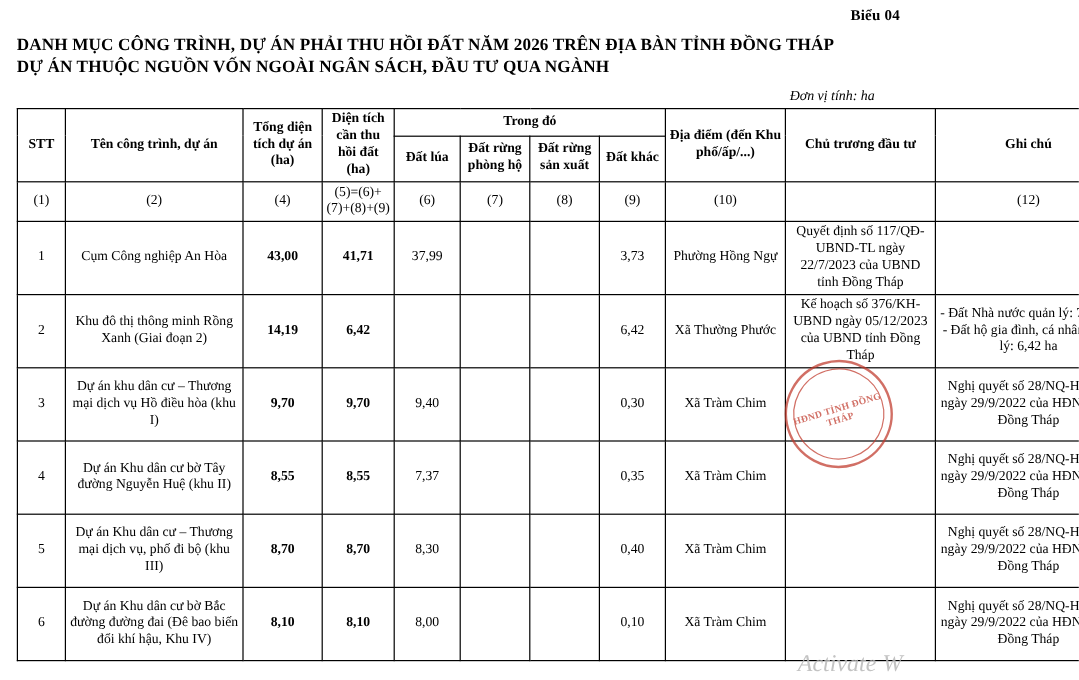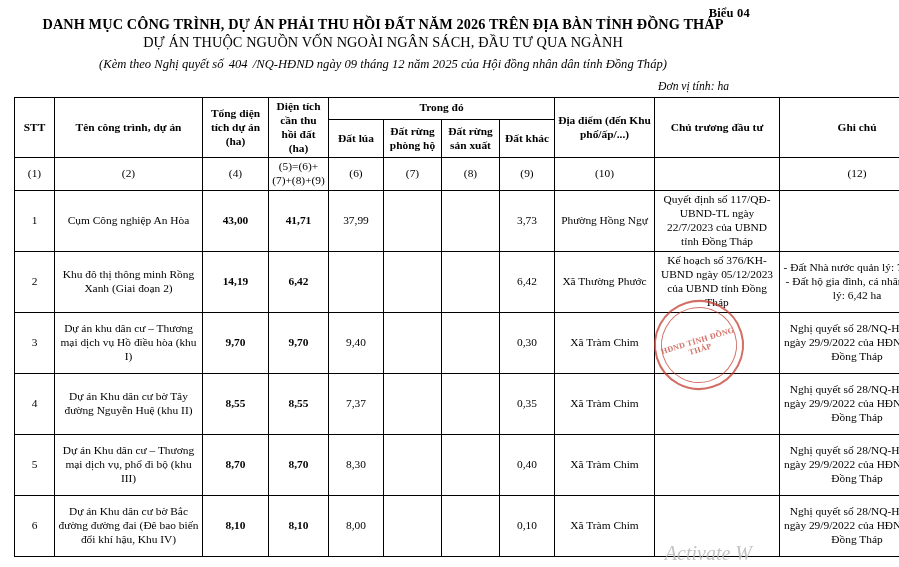--- a/index.html
+++ b/index.html
@@ -24,32 +24,31 @@
   }
   .form-code {
     position: absolute;
     top: 6px;
     right: 16px;
     font-size: 12.5px;
     font-weight: bold;
     letter-spacing: 0.2px;
   }
   .title-block {
-    text-align: center;
-    margin-top: 10px;
+    margin-top: 24px;
   }
   .title-line1 {
     font-size: 14.3px;
     font-weight: bold;
     letter-spacing: 0.1px;
     line-height: 1.2;
   }
   .title-line2 {
     font-size: 14.3px;
-    font-weight: normal;
+    font-weight: bold;
     letter-spacing: 0.1px;
     line-height: 1.35;
   }
   .subtitle {
     font-size: 12.6px;
     font-style: italic;
     margin-top: 4px;
     line-height: 1.3;
   }
   .subtitle .handwritten {
@@ -173,25 +172,20 @@
 </head>
 <body>
 
 <div class="page">
 
   <div class="form-code">Biểu 04</div>
 
   <div class="title-block">
     <div class="title-line1">DANH MỤC CÔNG TRÌNH, DỰ ÁN PHẢI THU HỒI ĐẤT NĂM 2026 TRÊN ĐỊA BÀN TỈNH ĐỒNG THÁP</div>
     <div class="title-line2">DỰ ÁN THUỘC NGUỒN VỐN NGOÀI NGÂN SÁCH, ĐẦU TƯ QUA NGÀNH</div>
-    <div class="subtitle">
-      <span>(Kèm theo Nghị quyết số</span>
-      <span class="handwritten">404</span>
-      <span>/NQ-HĐND ngày 09 tháng 12 năm 2025 của Hội đồng nhân dân tỉnh Đồng Tháp)</span>
-    </div>
   </div>
 
   <div class="unit-line">Đơn vị tính: ha</div>
 
   <table class="main">
     <colgroup>
       <col style="width:40px">
       <col style="width:148px">
       <col style="width:66px">
       <col style="width:60px">

